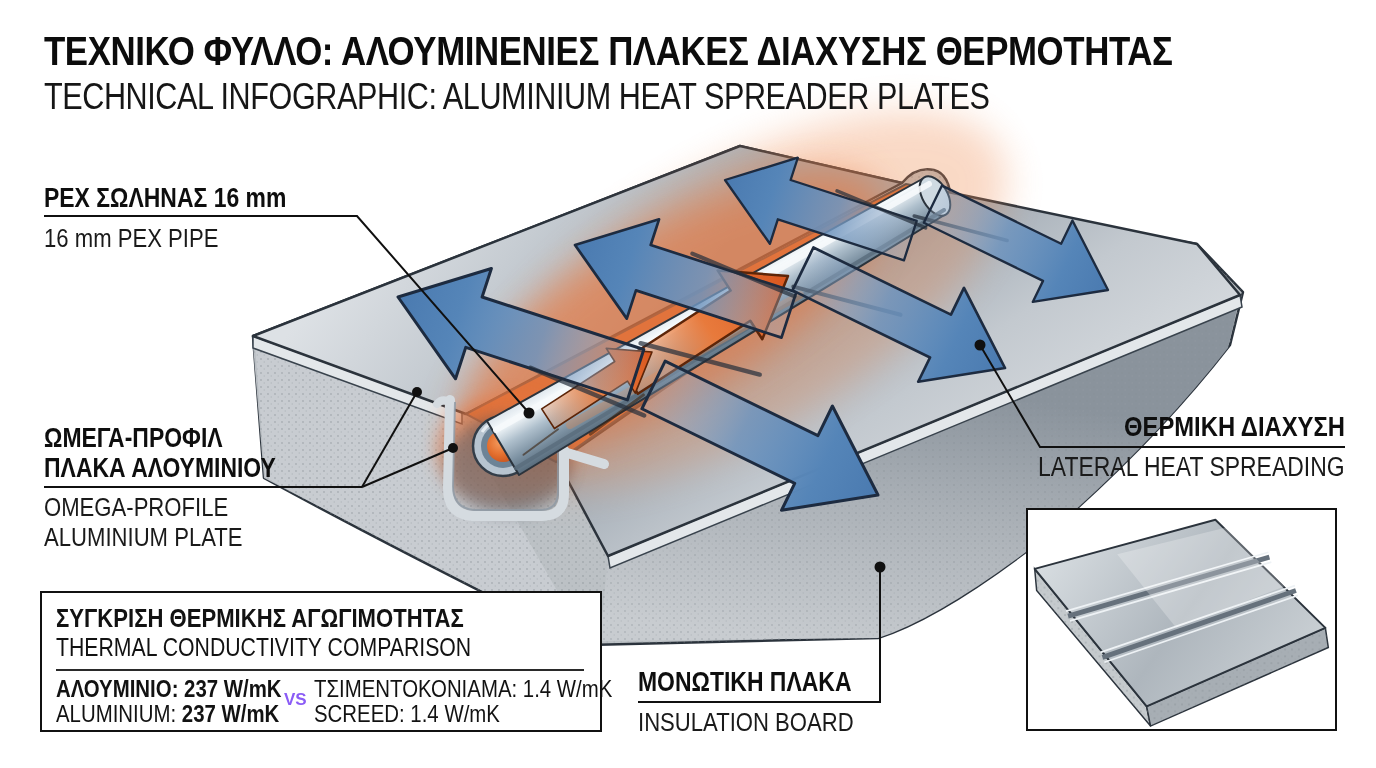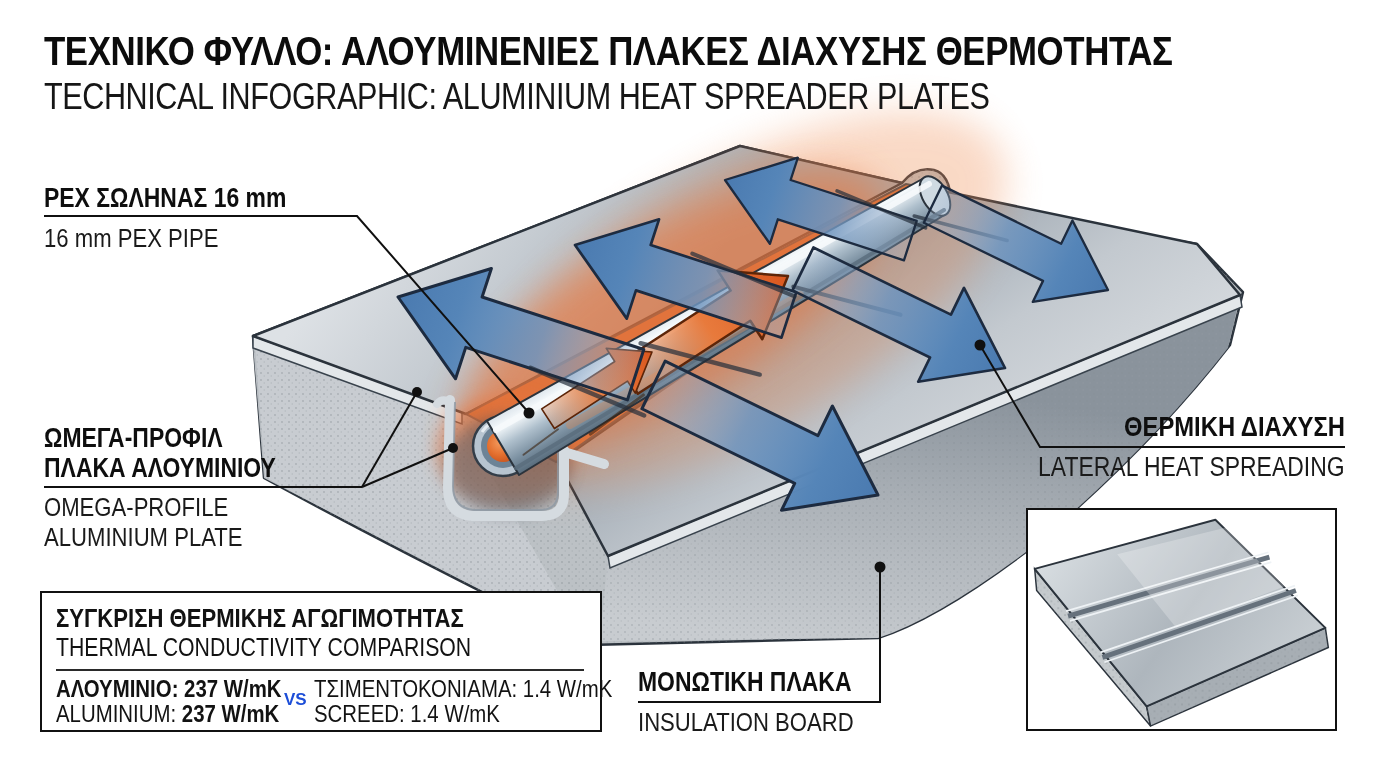--- a/index.html
+++ b/index.html
@@ -17,21 +17,21 @@
   .lb{font-size:27px;font-weight:700;line-height:30px;color:#0e0e0e;}
   .lr{font-size:26px;font-weight:400;line-height:30px;color:#1a1a1a;}
   .box{
     position:absolute;left:40px;top:591px;width:558px;height:137px;
     border:2px solid #111;background:#fff;
   }
   .bx-t1{font-size:26px;font-weight:700;}
   .bx-t2{font-size:25px;font-weight:400;}
   .bx-row{font-size:24px;line-height:26px;}
   .bx-div{position:absolute;left:14px;width:528px;top:76px;height:2px;background:#2a2a2a;}
-  .vs{font-size:17px;font-weight:600;color:#1d4ed8;}
+  .vs{font-size:17px;font-weight:600;color:#8b5cf6;}
   .inset{
     position:absolute;left:1026px;top:508px;width:311px;height:223px;
     border:2px solid #111;background:#fff;box-sizing:border-box;
   }
   svg{display:block;}
   #scene{position:absolute;left:0;top:0;}
   .bold{font-weight:700;}
 </style>
 </head>
 <body>

